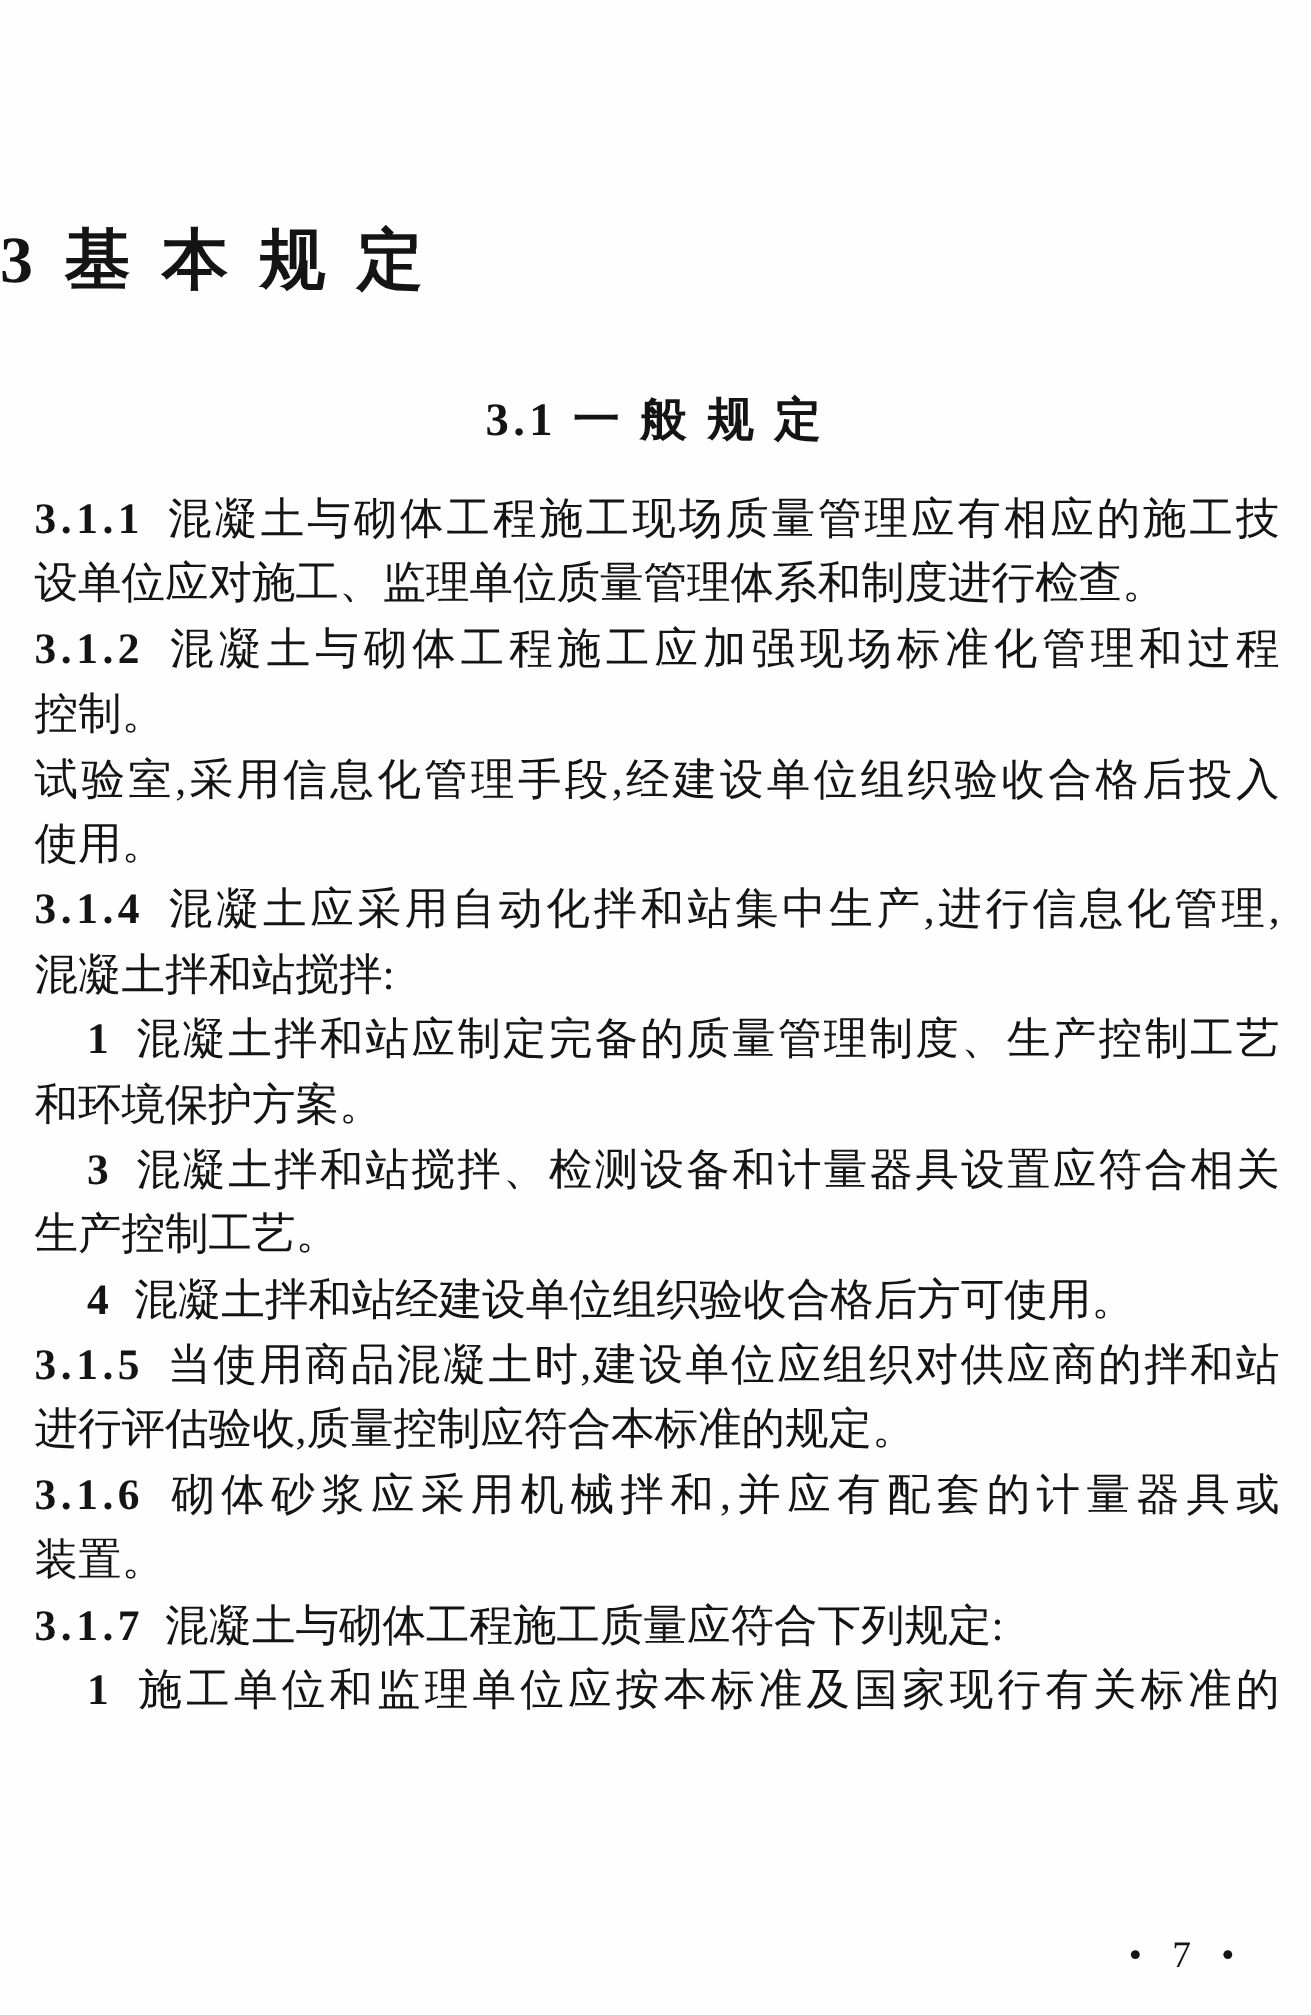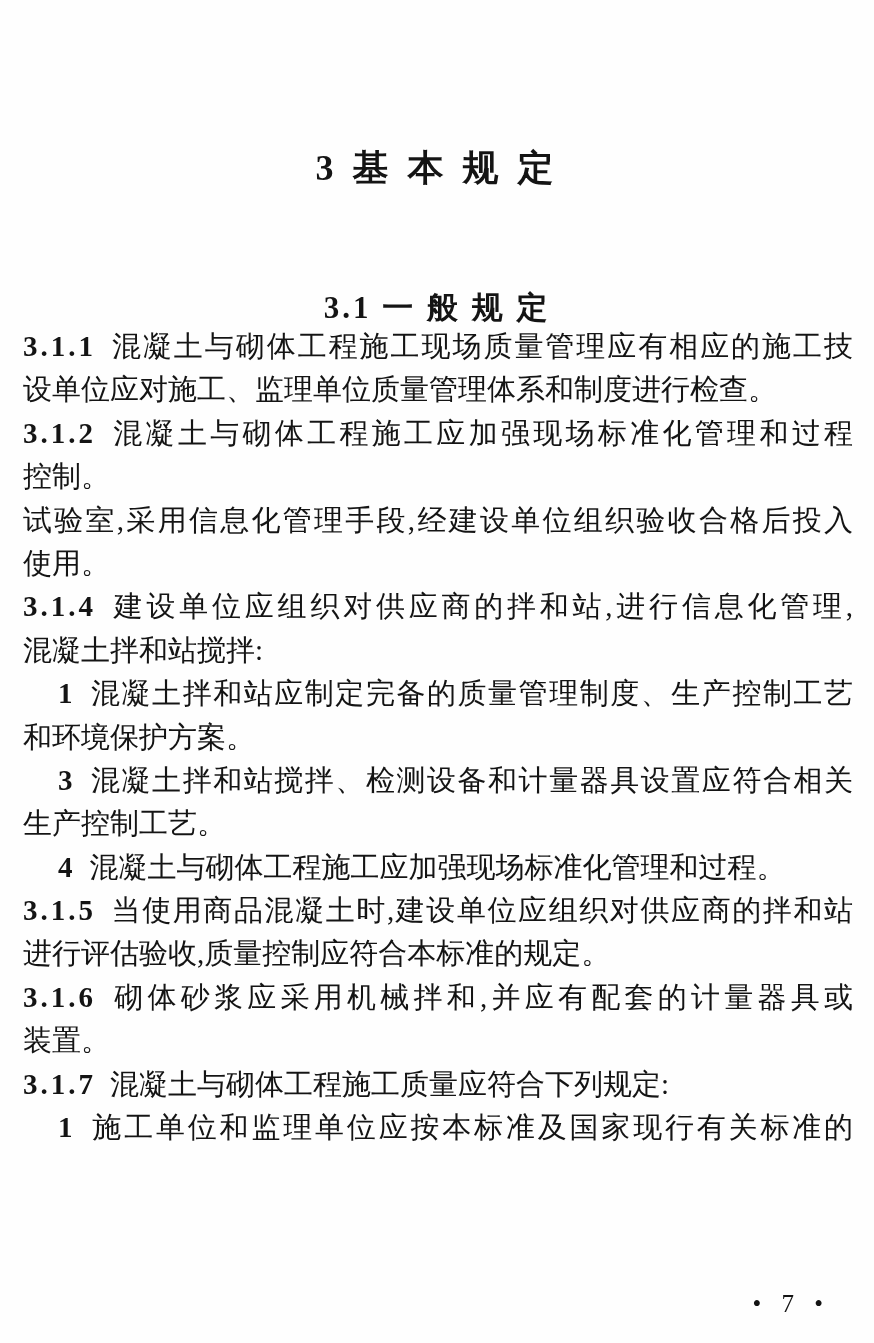--- a/index.html
+++ b/index.html
@@ -10,32 +10,30 @@
     font-family: "Liberation Serif", "DejaVu Serif", serif;
     color: #141414;
     overflow: hidden;
   }
   .page {
     position: absolute; inset: 0;
     background: #fefefe;
   }
   .chapter-title {
     position: absolute; top: 144px; left: 0; width: 100%;
-    text-align: center;
-    font-size: 36px; font-weight: bold;
+    font-size: 44px; font-weight: bold;
     letter-spacing: 5px;
     white-space: pre;
   }
   .section-title {
     position: absolute; top: 259px; left: 0; width: 100%;
     text-align: center;
     font-size: 31px; font-weight: bold;
     letter-spacing: 3px;
     white-space: pre;
-    margin-top: 28px;
   }
   .body-text {
     position: absolute; top: 325px; left: 23px; width: 830px;
     font-size: 29px; line-height: 43.4px;
   }
   .line { height: 43.4px; }
   .line.fill { text-align: justify; text-align-last: justify; }
   .line.sub { padding-left: 35px; }
   .clause-num {
     font-weight: bold;
@@ -62,27 +60,27 @@
 
   <div class="section-title">3.1 一 般 规 定</div>
 
   <div class="body-text">
       <div class="line fill"><span class="clause-num">3.1.1</span><span>混凝土与砌体工程施工现场质量管理应有相应的施工技</span></div>
       <div class="line"><span>设单位应对施工、监理单位质量管理体系和制度进行检查。</span></div>
       <div class="line fill"><span class="clause-num">3.1.2</span><span>混凝土与砌体工程施工应加强现场标准化管理和过程</span></div>
       <div class="line"><span>控制。</span></div>
       <div class="line fill"><span>试验室,采用信息化管理手段,经建设单位组织验收合格后投入</span></div>
       <div class="line"><span>使用。</span></div>
-      <div class="line fill"><span class="clause-num">3.1.4</span><span>建设单位应组织对供应商的拌和站,进行信息化管理,</span></div>
+      <div class="line fill"><span class="clause-num">3.1.4</span><span>混凝土应采用自动化拌和站集中生产,进行信息化管理,</span></div>
       <div class="line"><span>混凝土拌和站搅拌:</span></div>
       <div class="line fill sub"><span class="sub-num">1</span><span>混凝土拌和站应制定完备的质量管理制度、生产控制工艺</span></div>
       <div class="line"><span>和环境保护方案。</span></div>
       <div class="line fill sub"><span class="sub-num">3</span><span>混凝土拌和站搅拌、检测设备和计量器具设置应符合相关</span></div>
       <div class="line"><span>生产控制工艺。</span></div>
-      <div class="line sub"><span class="sub-num">4</span><span>混凝土与砌体工程施工应加强现场标准化管理和过程。</span></div>
+      <div class="line sub"><span class="sub-num">4</span><span>混凝土拌和站经建设单位组织验收合格后方可使用。</span></div>
       <div class="line fill"><span class="clause-num">3.1.5</span><span>当使用商品混凝土时,建设单位应组织对供应商的拌和站</span></div>
       <div class="line"><span>进行评估验收,质量控制应符合本标准的规定。</span></div>
       <div class="line fill"><span class="clause-num">3.1.6</span><span>砌体砂浆应采用机械拌和,并应有配套的计量器具或</span></div>
       <div class="line"><span>装置。</span></div>
       <div class="line"><span class="clause-num">3.1.7</span><span>混凝土与砌体工程施工质量应符合下列规定:</span></div>
       <div class="line fill sub"><span class="sub-num">1</span><span>施工单位和监理单位应按本标准及国家现行有关标准的</span></div>
     </div>
 
   <div class="page-footer">• 7 •</div>
 

